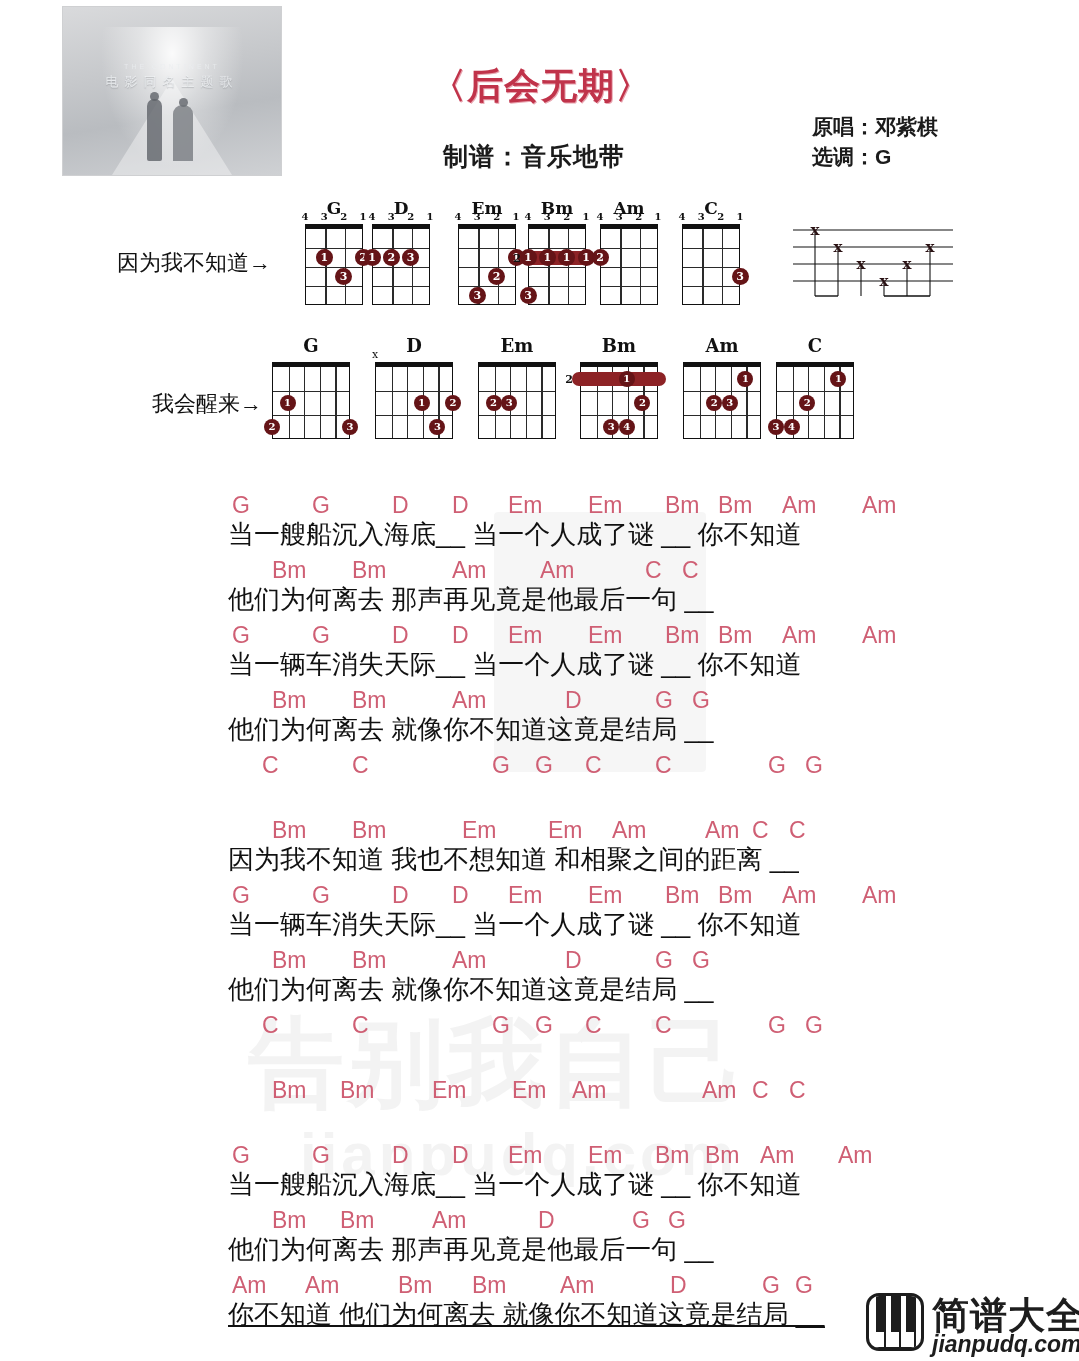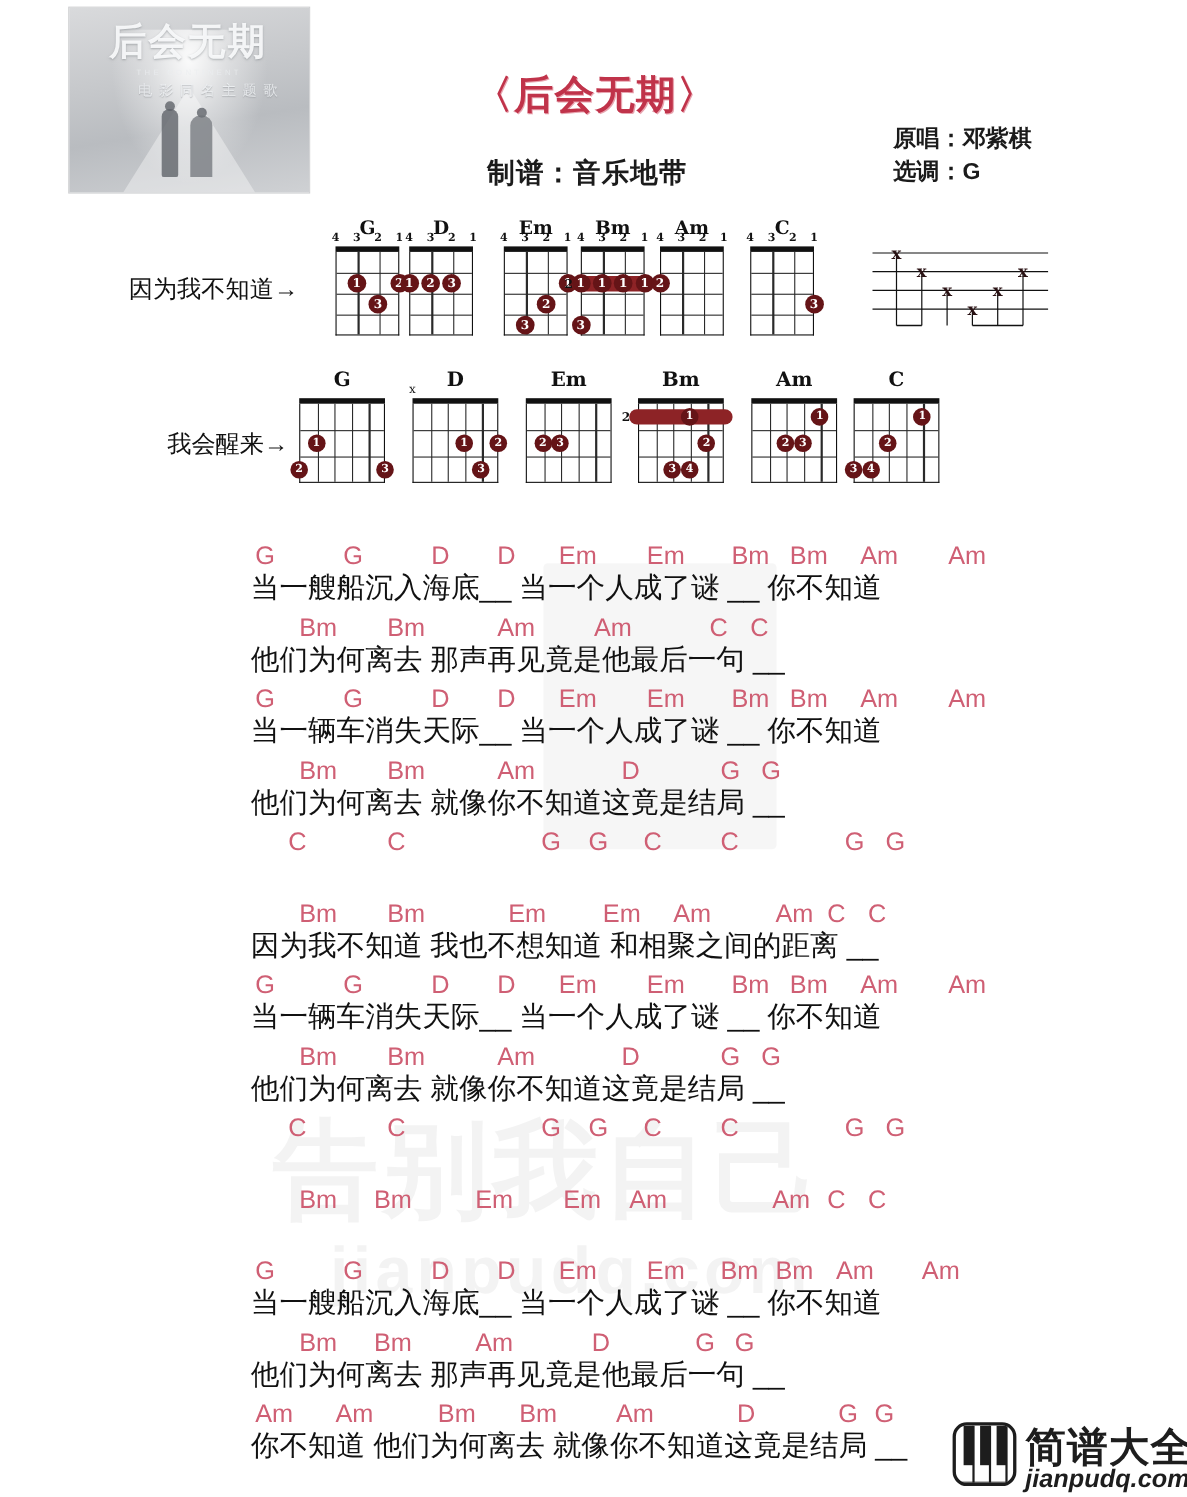--- a/index.html
+++ b/index.html
@@ -85,21 +85,20 @@
   }
   .aa-sub-cn {
     position: absolute;
     left: 0; top: 66px;
     width: 218px;
     text-align: center;
     font-size: 13px;
     color: rgba(240,243,245,0.82);
     letter-spacing: 6px;
     text-shadow: 0 1px 1px rgba(130,134,138,0.5);
-    padding-left: 20px;
   }
   .aa-fig {
     position: absolute;
     bottom: 14px;
     background: rgba(92,96,102,0.78);
   }
   .aa-fig-m { left: 84px; width: 15px; height: 62px; border-radius: 7px 7px 2px 2px; }
   .aa-fig-m-head { left: 87px; bottom: 74px; width: 9px; height: 9px; border-radius: 50%; }
   .aa-fig-w { left: 110px; width: 20px; height: 56px; border-radius: 9px 9px 0 0;
               background: rgba(108,112,118,0.72); }
@@ -351,21 +350,20 @@
 
 <div class="wm-bg">
   <div class="wm-block" style="left:494px; top:512px; width:212px; height:260px;"></div>
   <div class="wm-text" style="left:248px; top:1000px; font-size:96px;">告别我自己</div>
   <div class="wm-text" style="left:300px; top:1120px; font-size:60px;">jianpudq.com</div>
 </div>
 
 <div class="album-art">
   <div class="aa-glow"></div>
   <div class="aa-road"></div>
-  <div class="aa-title">后会无期</div>
   <div class="aa-sub-en">THE CONTINENT</div>
   <div class="aa-sub-cn">电影同名主题歌</div>
   <div class="aa-fig aa-fig-m-head"></div>
   <div class="aa-fig aa-fig-m"></div>
   <div class="aa-fig aa-fig-w-head"></div>
   <div class="aa-fig aa-fig-w"></div>
 </div>
 
 <div class="song-title">〈后会无期〉</div>
 <div class="arranger">制谱：音乐地带</div>
@@ -561,21 +559,21 @@
       <div class="chord-row">
         <span style="left: 232px;">Am</span>
         <span style="left: 305px;">Am</span>
         <span style="left: 398px;">Bm</span>
         <span style="left: 472px;">Bm</span>
         <span style="left: 560px;">Am</span>
         <span style="left: 670px;">D</span>
         <span style="left: 762px;">G</span>
         <span style="left: 795px;">G</span>
       </div>
-      <div class="text-row" style="left: 228px;">你不知道  他们为何离去  就像你不知道这竟是结局 __</div>
+      <div class="text-row" style="left: 228px; text-decoration: underline;">你不知道  他们为何离去  就像你不知道这竟是结局 __</div>
     </div>
   </div>
 
 <div class="site-logo">
   <div class="logo-keys">
     <i style="left:7px;"></i>
       <i style="left:22px;"></i>
       <i style="left:37px;"></i>
     <b style="left:15px;"></b>
       <b style="left:30px;"></b>

